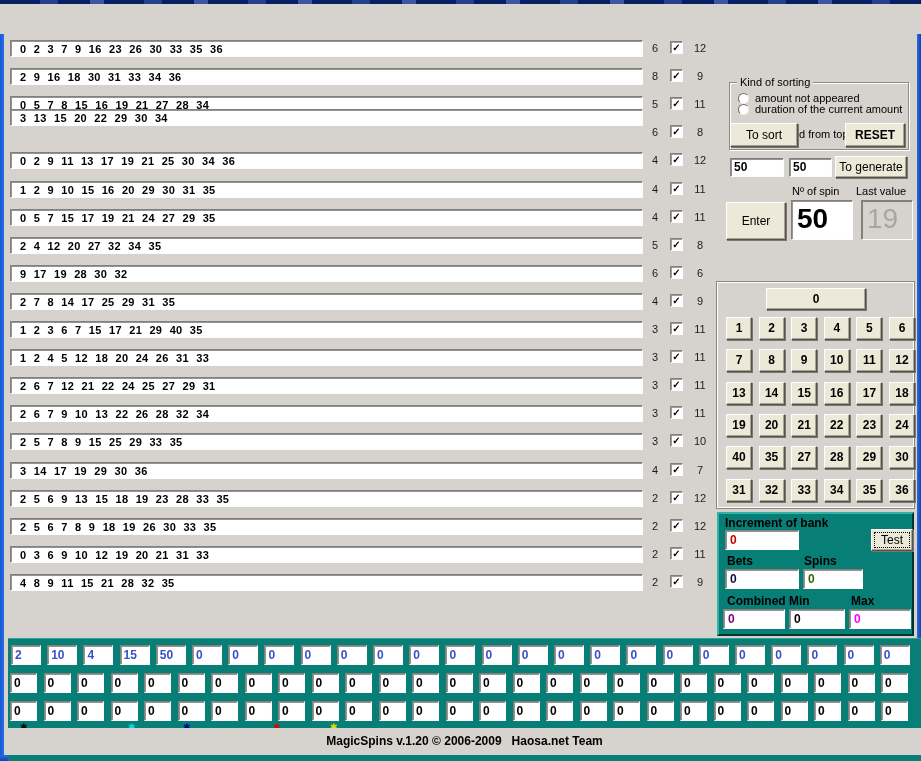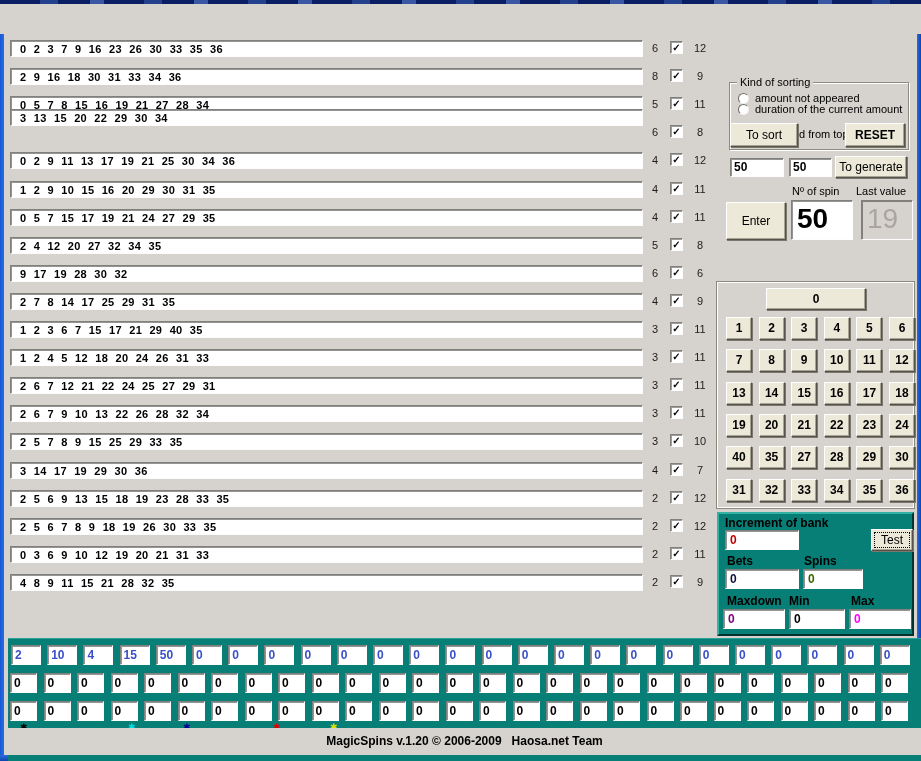--- a/index.html
+++ b/index.html
@@ -254,21 +254,21 @@
     </div>
 
     <div class="bank-panel teal">
       <div class="bank-label" style="left:6px;top:2px">Increment of bank</div>
       <div class="bank-field sunken" style="left: 6px; top: 16px; width: 74px; height: 20px; color: rgb(192, 0, 0);">0</div>
       <div class="btn abs" style="left:152px;top:15px;width:42px;height:22px;line-height:20px;outline:1px dotted #000;outline-offset:-4px">Test</div>
       <div class="bank-label" style="left:8px;top:40px">Bets</div>
       <div class="bank-label" style="left:85px;top:40px">Spins</div>
       <div class="bank-field sunken" style="left: 6px; top: 55px; width: 74px; height: 20px; color: rgb(16, 16, 64);">0</div>
       <div class="bank-field sunken" style="left: 84px; top: 55px; width: 60px; height: 20px; color: rgb(51, 102, 0);">0</div>
-      <div class="bank-label" style="left:8px;top:80px">Maxdown</div>
+      <div class="bank-label" style="left:8px;top:80px">Combined</div>
       <div class="bank-label" style="left:70px;top:80px">Min</div>
       <div class="bank-label" style="left:132px;top:80px">Max</div>
       <div class="bank-field sunken" style="left: 4px; top: 95px; width: 62px; height: 20px; color: rgb(128, 0, 128);">0</div>
       <div class="bank-field sunken" style="left: 70px; top: 95px; width: 56px; height: 20px; color: rgb(0, 0, 0);">0</div>
       <div class="bank-field sunken" style="left: 130px; top: 95px; width: 62px; height: 20px; color: rgb(255, 0, 255);">0</div>
     </div>
 
     <div class="bottom-panel teal">
       <div id="grid1">
           <div class="cell r1 sunken" style="left:3px;top:6px">2</div>

